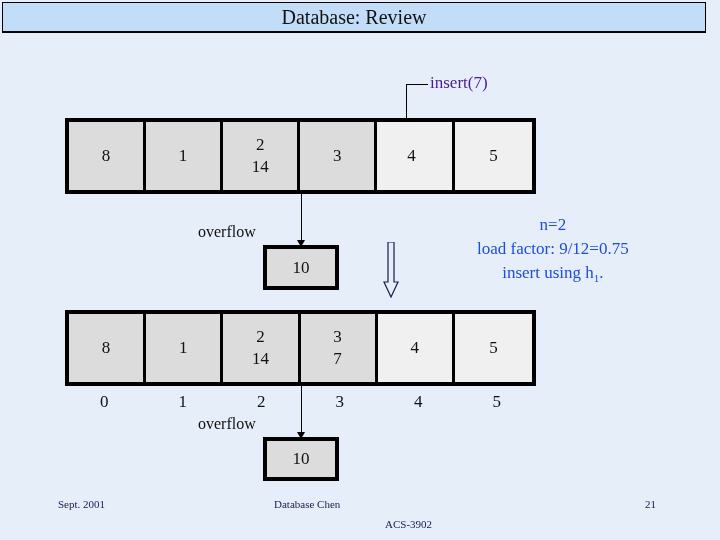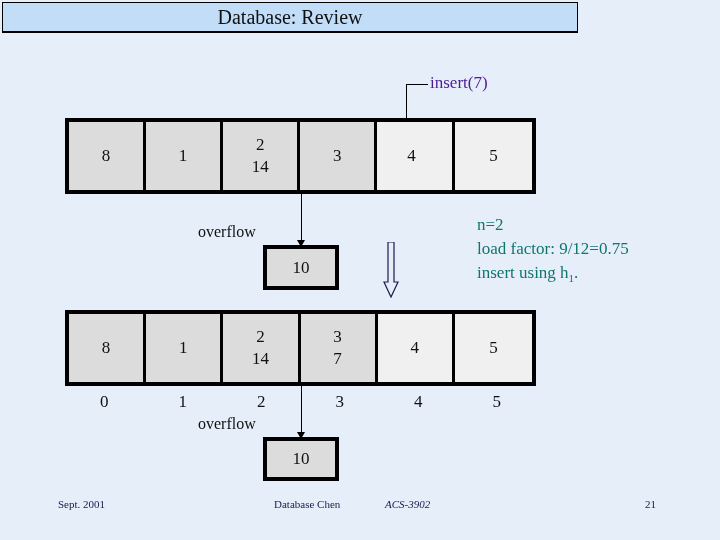--- a/index.html
+++ b/index.html
@@ -20,21 +20,21 @@
     position: absolute;
     left: 0; top: 0;
     width: 720px; height: 540px;
   }
 
   
   #title-bar {
     position: absolute;
     left: 2px;
     top: 2px;
-    width: 576px;
+    width: 704px;
     height: 31px;
     background: #c2ddf8;
     border: 1px solid #000;
     border-bottom: 2px solid #000;
     box-sizing: border-box;
   }
   #title-text {
     position: absolute;
     left: 0; right: 0;
     top: 50%;
@@ -182,22 +182,23 @@
     height: 56px;
   }
 
   
   #notes {
     position: absolute;
     left: 477px;
     top: 213px;
     font-size: 17px;
     line-height: 1.42;
-    color: #0f766e;
+    color: #1d4ed8;
     white-space: nowrap;
+    text-align: center;
   }
   #notes .note-line { display: block; }
   #notes sub { font-size: 11px; vertical-align: sub; }
 
   
   #index-row {
     position: absolute;
     left: 65px;
     top: 392px;
     width: 471px;
@@ -254,21 +255,21 @@
   
   .footer-text {
     position: absolute;
     font-size: 11px;
     color: #1b1b4d;
     font-family: "Liberation Serif", "DejaVu Serif", serif;
     white-space: nowrap;
   }
   #footer-date  { left: 58px;  top: 498px; }
   #footer-author{ left: 274px; top: 498px; }
-  #footer-course{ left: 385px; top: 498px; font-style: italic; }
+  #footer-course{ left: 385px; top: 518px; }
   #footer-page  { left: 645px; top: 498px; }
 </style>
 </head>
 <body>
 
 <div id="slide">
 
   <div id="title-bar">
     <div id="title-text">Database: Review</div>
   </div>

